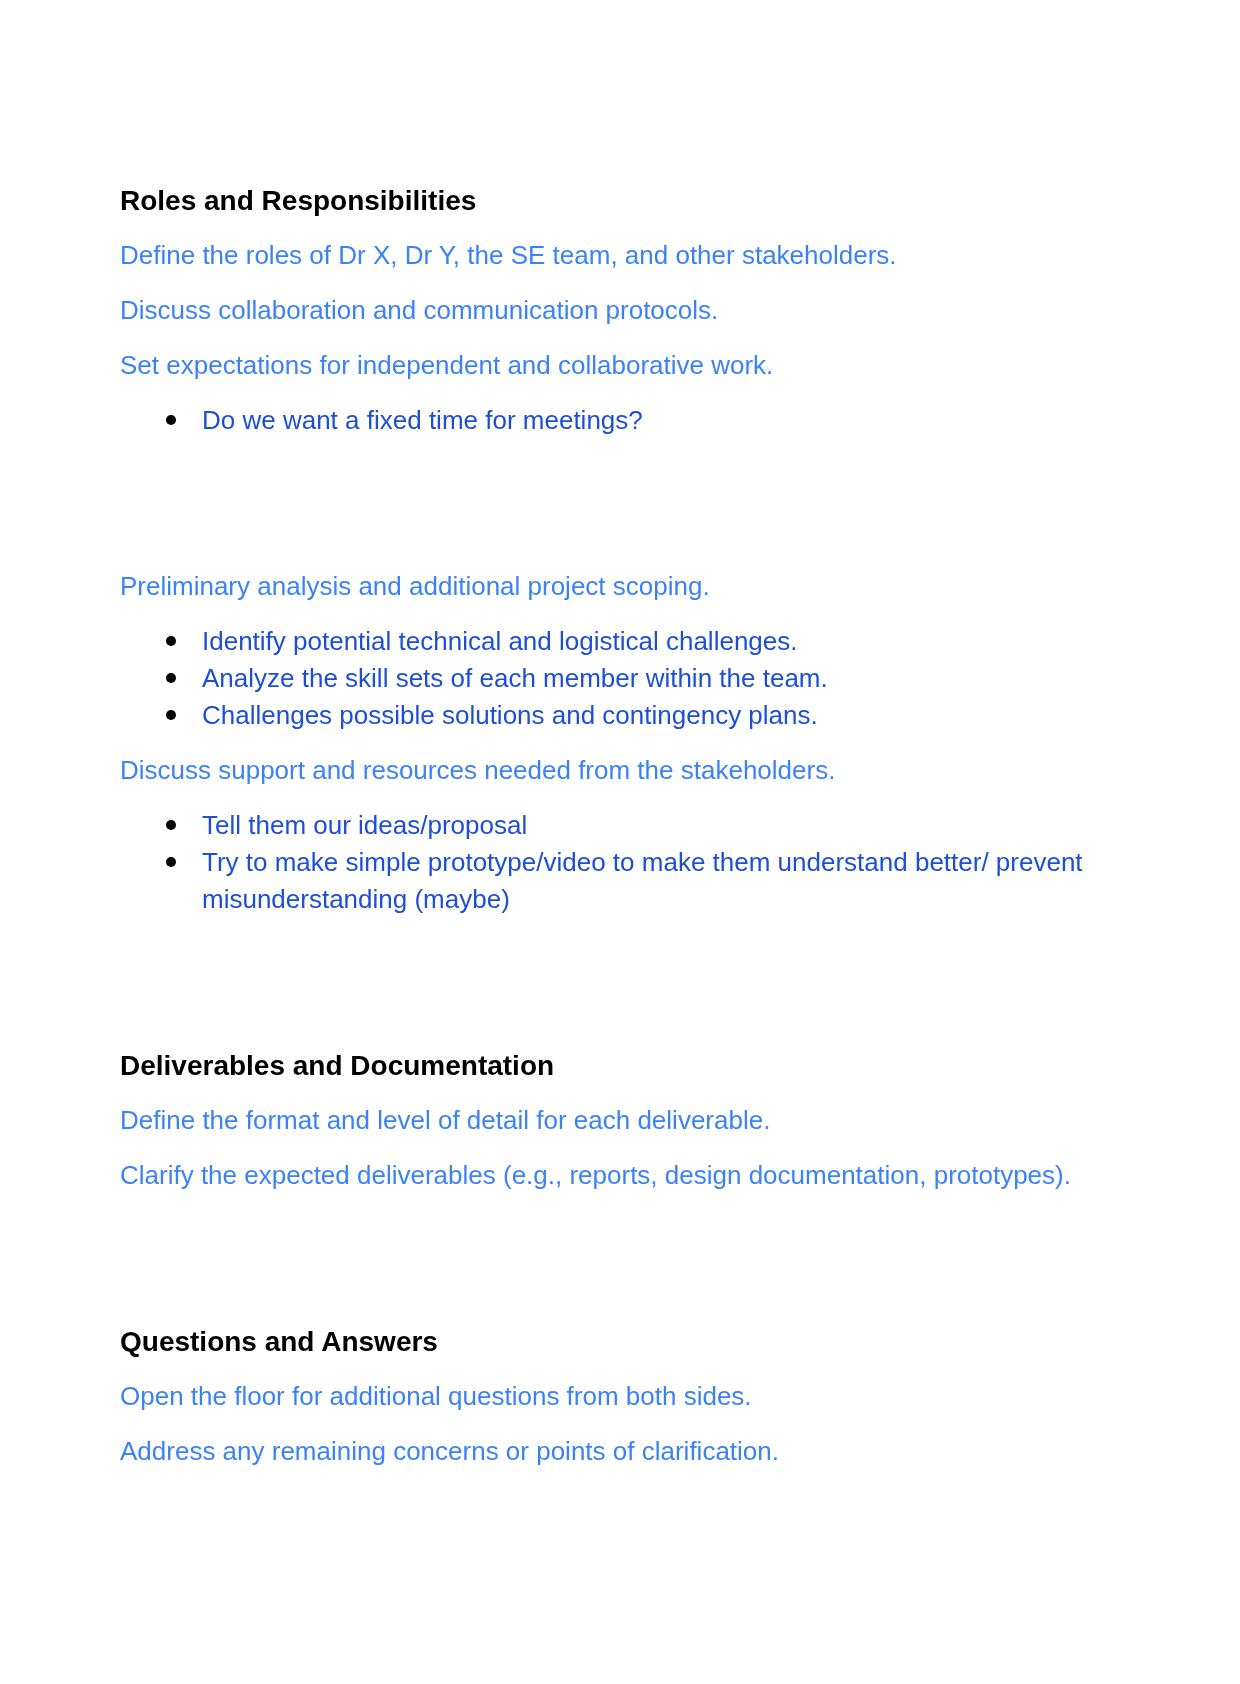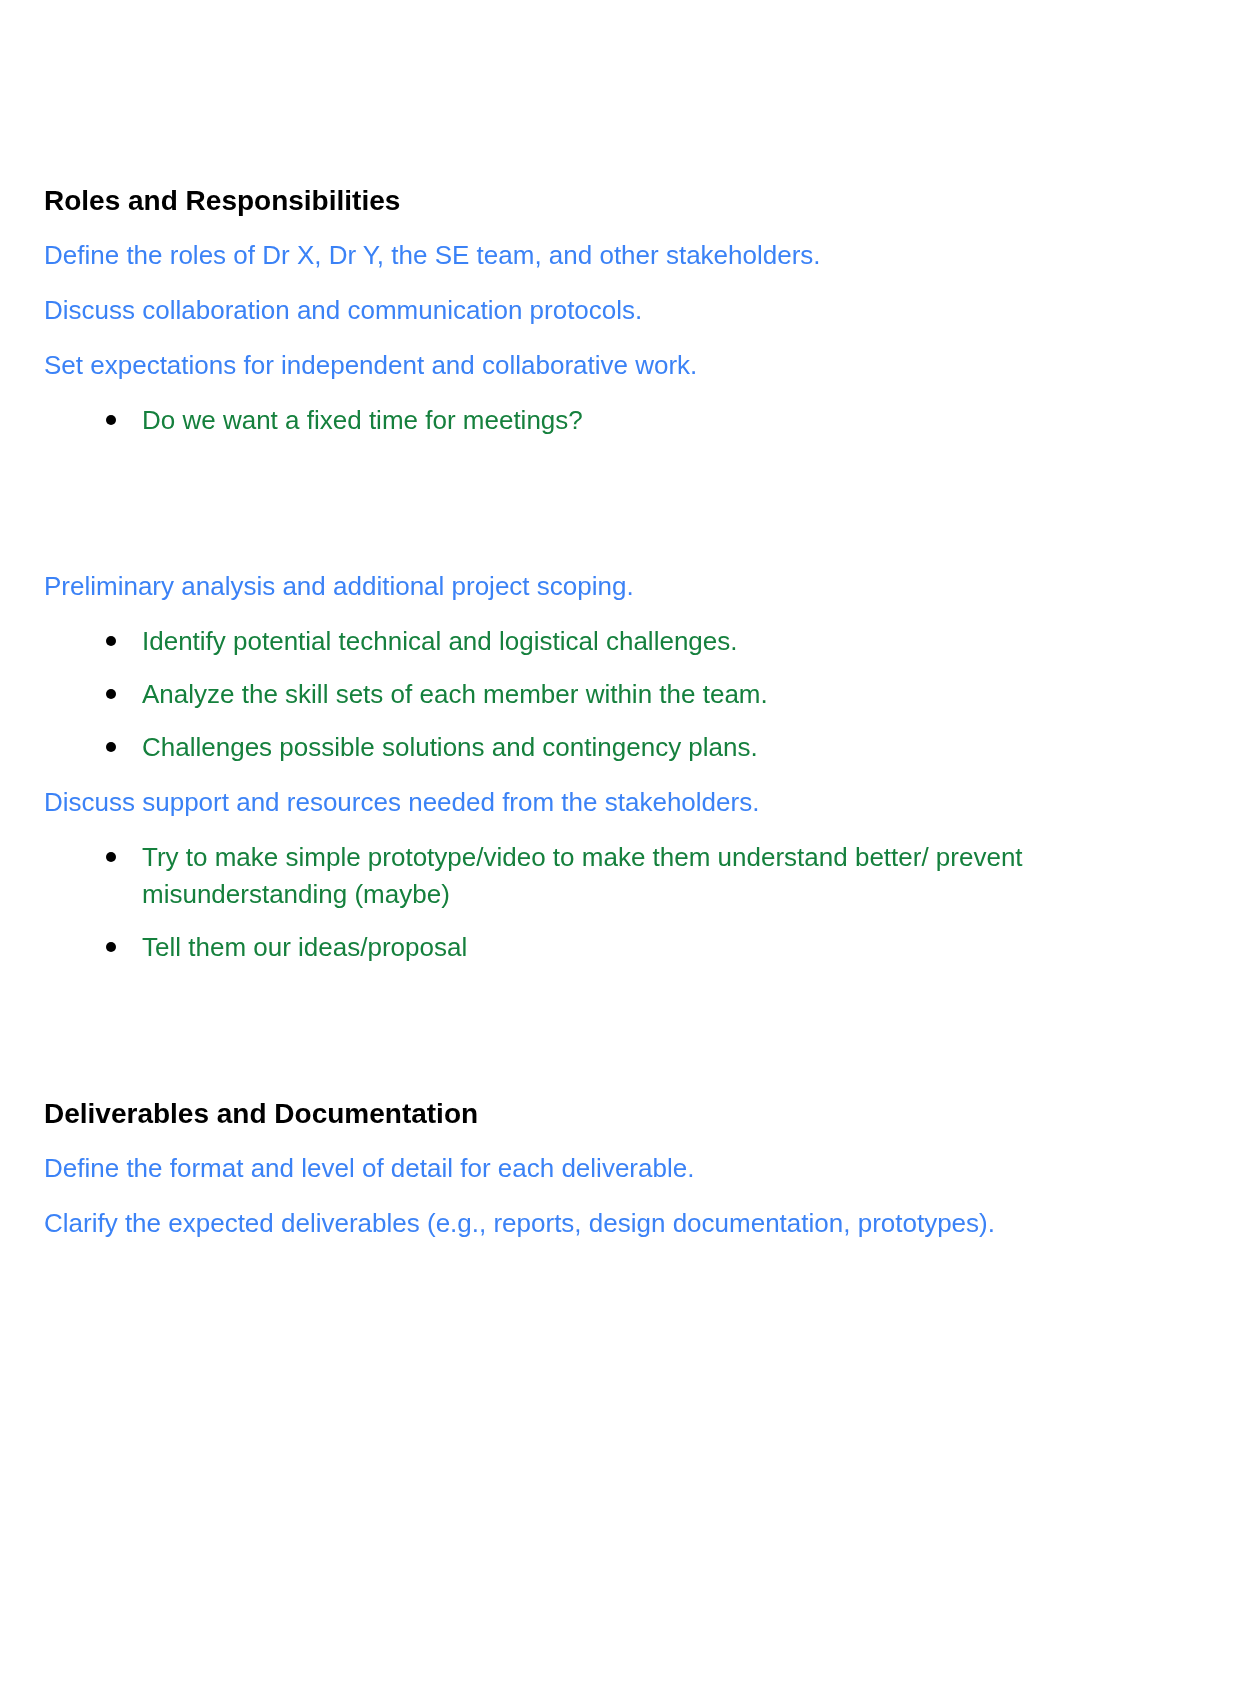--- a/index.html
+++ b/index.html
@@ -11,21 +11,21 @@
     width: 1240px;
     min-height: 1684px;
     font-family: "Liberation Sans", sans-serif;
     color: #000000;
     box-sizing: border-box;
   }
   .page {
     box-sizing: border-box;
     width: 1240px;
     min-height: 1684px;
-    padding: 182px 105px 60px 44px;
+    padding: 182px 105px 60px 120px;
     background: #ffffff;
   }
   .section { margin: 0; }
   .section + .section { margin-top: 129px; }
   h2.doc-heading {
     font-size: 28px;
     font-weight: bold;
     line-height: 37px;
     margin: 0 0 18px 0;
     color: #000000;
@@ -40,22 +40,22 @@
   ul.doc-list {
     list-style: none;
     margin: 18px 0 18px 0;
     padding: 0;
   }
   ul.doc-list li {
     position: relative;
     font-size: 26px;
     line-height: 37px;
     padding-left: 82px;
-    margin: 16px;
-    color: #15803d;
+    margin: 0;
+    color: #1d4ed8;
   }
   .bullet-dot {
     position: absolute;
     left: 46px;
     top: 13px;
     width: 10px;
     height: 10px;
     border-radius: 50%;
     background: #000000;
   }
@@ -77,25 +77,30 @@
 
   <div class="section">
     <p class="doc-para">Preliminary analysis and additional project scoping.</p>
     <ul class="doc-list">
       <li><span class="bullet-dot"></span><span>Identify potential technical and logistical challenges.</span></li>
       <li><span class="bullet-dot"></span><span>Analyze the skill sets of each member within the team.</span></li>
       <li><span class="bullet-dot"></span><span>Challenges possible solutions and contingency plans.</span></li>
     </ul>
     <p class="doc-para">Discuss support and resources needed from the stakeholders.</p>
     <ul class="doc-list">
+      <li><span class="bullet-dot"></span><span>Tell them our ideas/proposal</span></li>
       <li><span class="bullet-dot"></span><span>Try to make simple prototype/video to make them understand better/ prevent misunderstanding (maybe)</span></li>
-      <li><span class="bullet-dot"></span><span>Tell them our ideas/proposal</span></li>
     </ul>
   </div>
 
   <div class="section">
     <h2 class="doc-heading">Deliverables and Documentation</h2>
     <p class="doc-para">Define the format and level of detail for each deliverable.</p>
     <p class="doc-para">Clarify the expected deliverables (e.g., reports, design documentation, prototypes).</p>
   </div>
 
+  <div class="section">
+    <h2 class="doc-heading">Questions and Answers</h2>
+    <p class="doc-para">Open the floor for additional questions from both sides.</p>
+    <p class="doc-para">Address any remaining concerns or points of clarification.</p>
+  </div>
 
 </div>
 
 </body></html>

